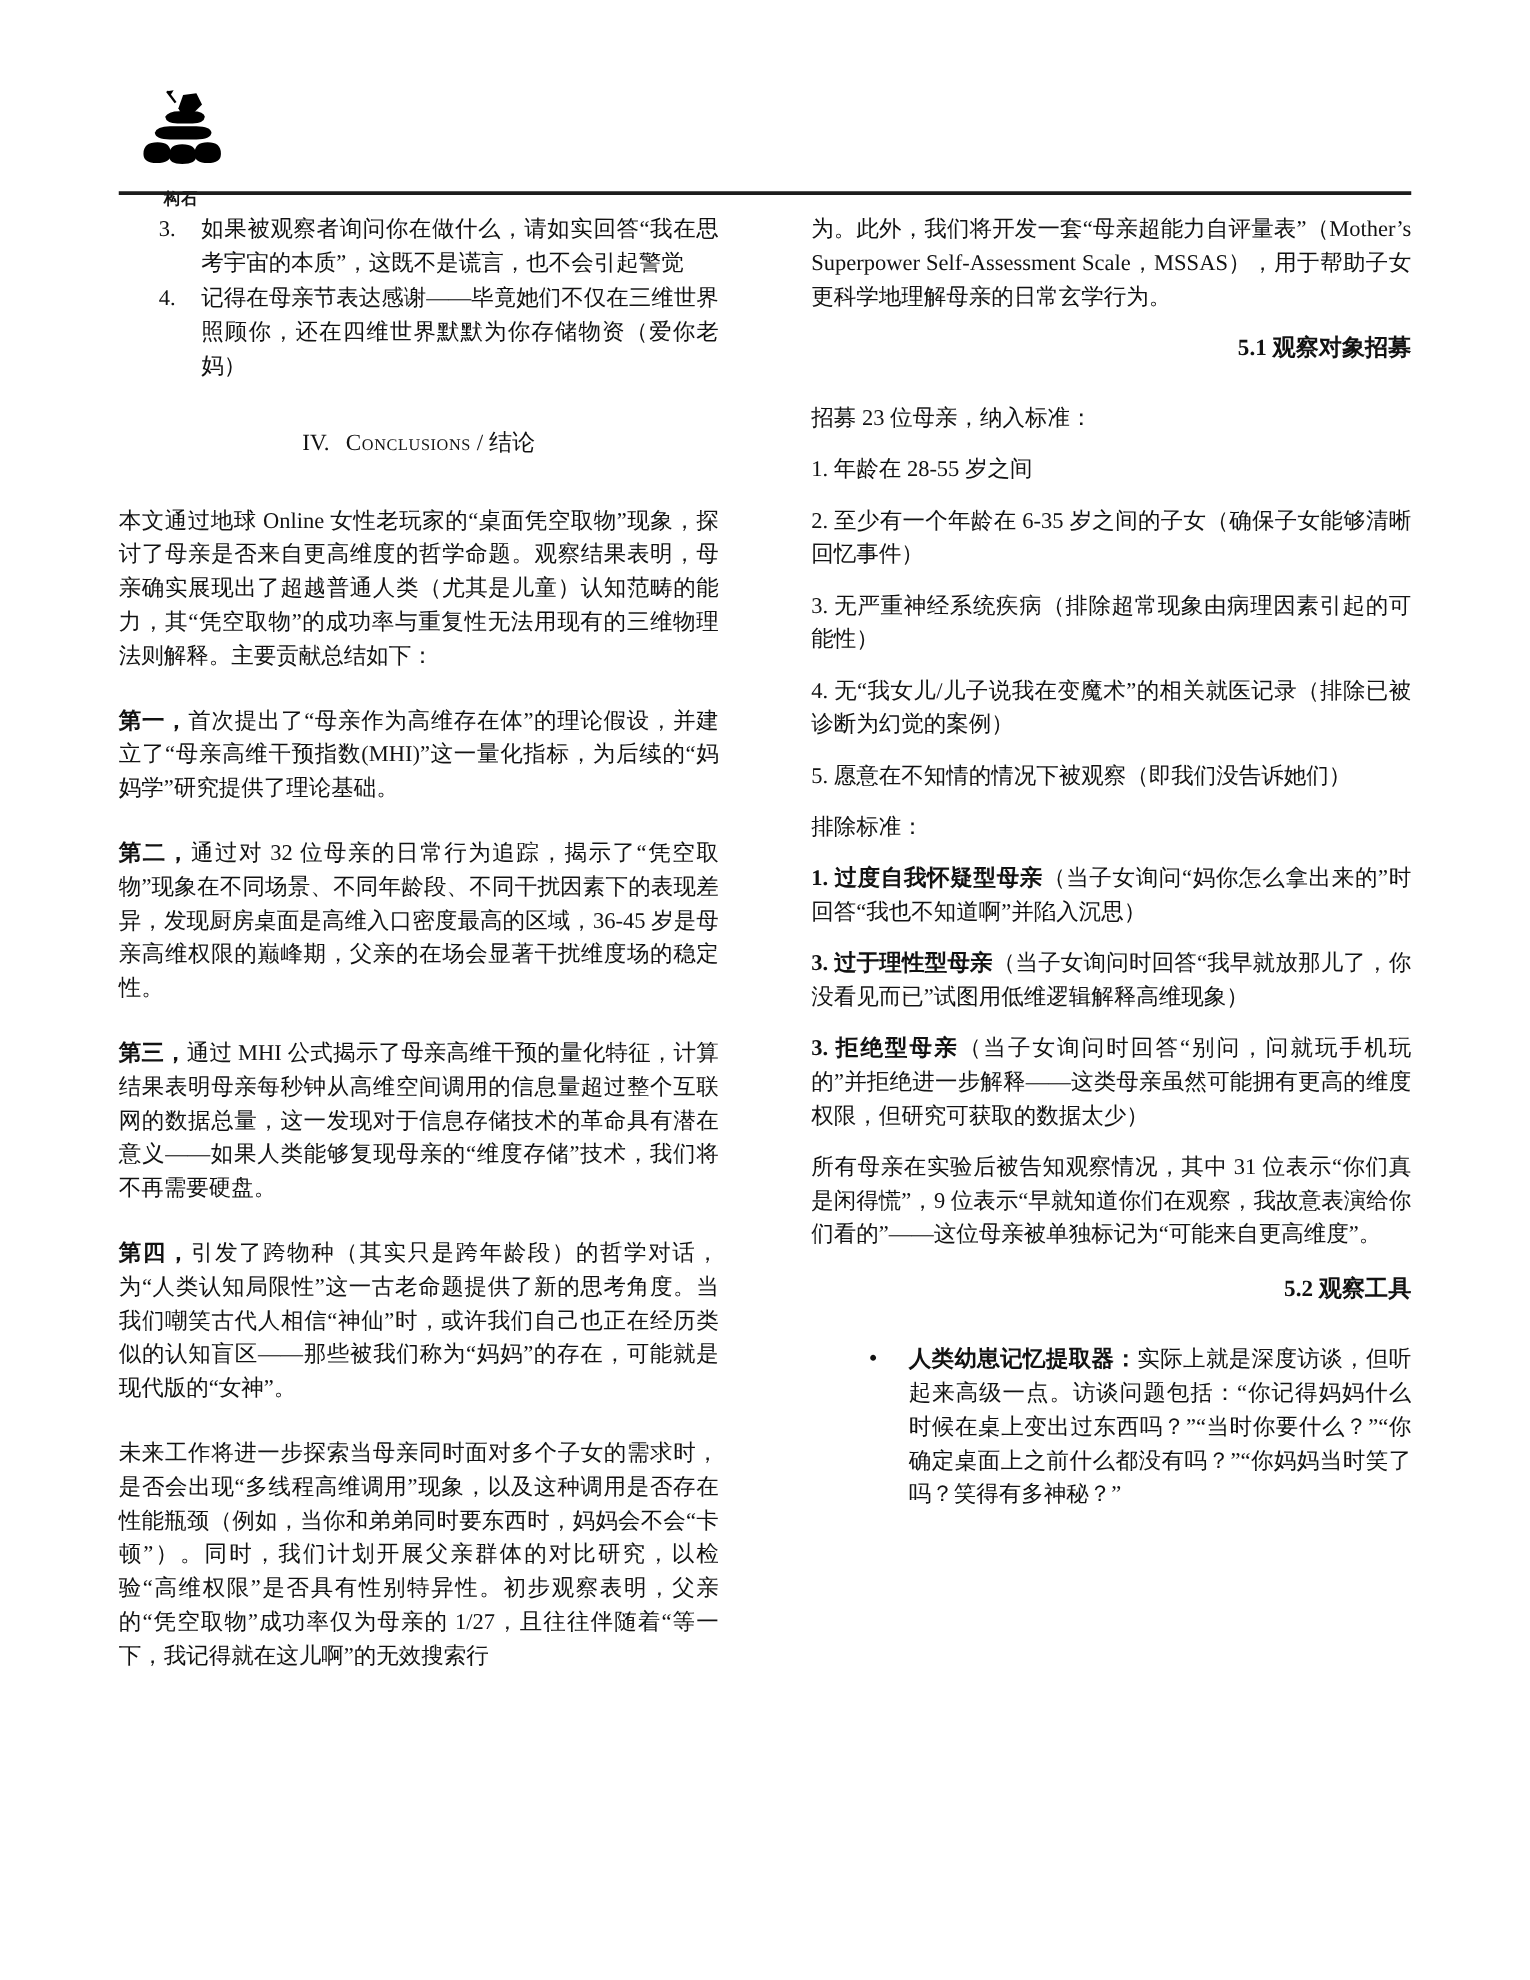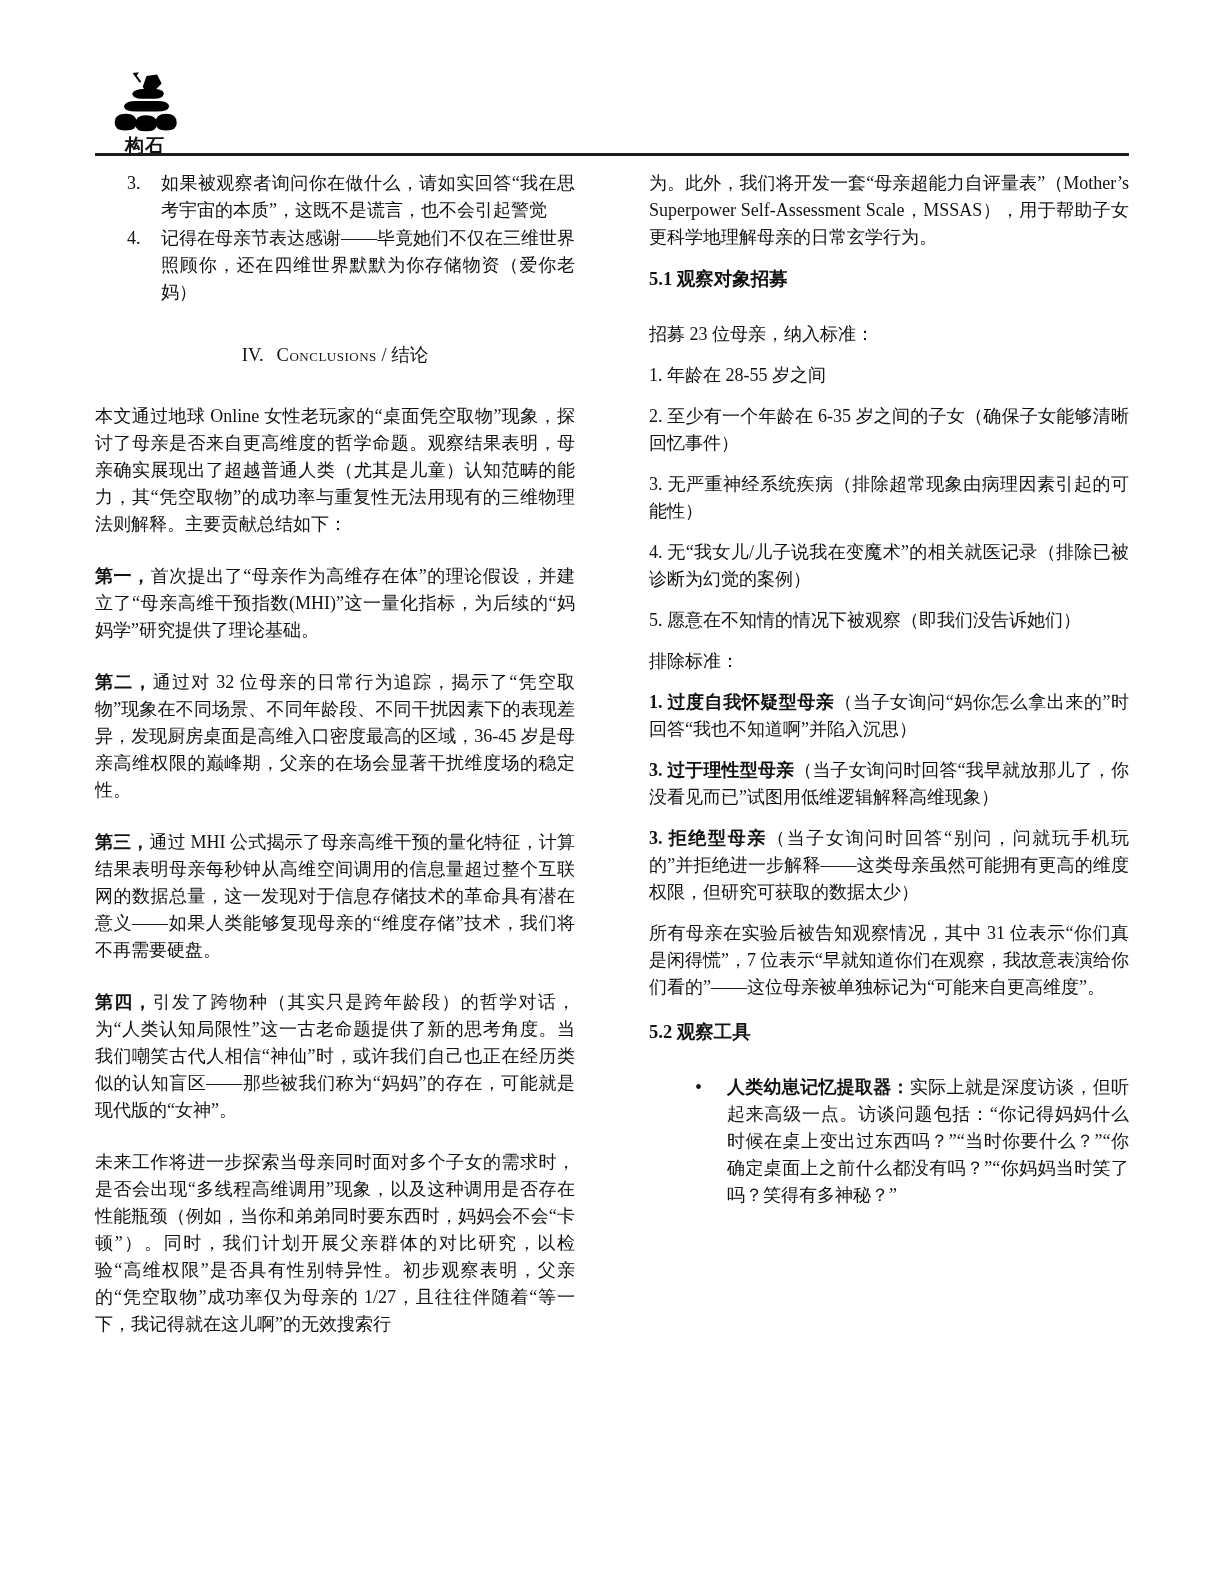--- a/index.html
+++ b/index.html
@@ -30,21 +30,21 @@
   }
   .brand-words{
     font-family:"Liberation Sans","DejaVu Sans",sans-serif;
     font-weight:bold;font-size:15px;line-height:19px;
     margin-left:-28px;margin-top:4px;
   }
   .pub-logo{display:flex;flex-direction:column;align-items:center;width:90px;margin-top:2px;}
   .pub-logo svg{display:block;}
   .pub-logo-label{
     font-family:"Liberation Sans","DejaVu Sans",sans-serif;
-    font-weight:bold;font-size:19px;margin-top:1px;letter-spacing:1px;
+    font-weight:bold;font-size:13px;margin-top:18px;letter-spacing:1px;
   }
   .rule{
     position:absolute;top:153px;left:95px;right:95px;
     border-top:3.5px solid #1c1c1c;
   }
   
   .columns{
     position:absolute;top:170px;left:95px;right:95px;
     display:flex;gap:74px;
     font-size:18px;line-height:27px;
@@ -61,21 +61,21 @@
   
   .sec-heading{
     text-align:center;font-size:18.5px;
     margin:36px 0 34px 0;
   }
   .col-right .sec-heading{margin:30px 0 32px 0;}
   .sec-numeral{margin-right:13px;}
   .smallcaps{font-variant:small-caps;letter-spacing:0.5px;}
   .sub-heading{
     font-weight:bold;font-size:18.5px;
-    margin:8px 0 28px 0;text-align:left;
+    margin:8px 0 28px 0;text-align:right;
   }
   .sub-heading-2{margin-top:18px;}
   
   
   .bullet-list{list-style:none;margin:10px 0 0 0;padding:0;}
   .bullet-item{position:relative;padding-left:78px;}
   .bullet-item::before{
     content:"\2022";
     position:absolute;left:46px;top:0;
     font-size:20px;
@@ -151,21 +151,21 @@
         <p>招募 23 位母亲，纳入标准：</p>
         <p>1. 年龄在 28-55 岁之间</p>
         <p>2. 至少有一个年龄在 6-35 岁之间的子女（确保子女能够清晰回忆事件）</p>
         <p>3. 无严重神经系统疾病（排除超常现象由病理因素引起的可能性）</p>
         <p>4. 无“我女儿/儿子说我在变魔术”的相关就医记录（排除已被诊断为幻觉的案例）</p>
         <p>5. 愿意在不知情的情况下被观察（即我们没告诉她们）</p>
         <p>排除标准：</p>
         <p><b>1. 过度自我怀疑型母亲</b><span>（当子女询问“妈你怎么拿出来的”时回答“我也不知道啊”并陷入沉思）</span></p>
         <p><b>3. 过于理性型母亲</b><span>（当子女询问时回答“我早就放那儿了，你没看见而已”试图用低维逻辑解释高维现象）</span></p>
         <p><b>3. 拒绝型母亲</b><span>（当子女询问时回答“别问，问就玩手机玩的”并拒绝进一步解释——这类母亲虽然可能拥有更高的维度权限，但研究可获取的数据太少）</span></p>
-        <p>所有母亲在实验后被告知观察情况，其中 31 位表示“你们真是闲得慌”，7 位表示“早就知道你们在观察，我故意表演给你们看的”——这位母亲被单独标记为“可能来自更高维度”。</p>
+        <p>所有母亲在实验后被告知观察情况，其中 31 位表示“你们真是闲得慌”，9 位表示“早就知道你们在观察，我故意表演给你们看的”——这位母亲被单独标记为“可能来自更高维度”。</p>
       </div>
 
       <div class="sub-heading sub-heading-2">5.2 观察工具</div>
 
       <ul class="bullet-list">
         <li class="bullet-item">
           <b>人类幼崽记忆提取器：</b><span>实际上就是深度访谈，但听起来高级一点。访谈问题包括：“你记得妈妈什么时候在桌上变出过东西吗？”“当时你要什么？”“你确定桌面上之前什么都没有吗？”“你妈妈当时笑了吗？笑得有多神秘？”</span>
         </li>
       </ul>
 

